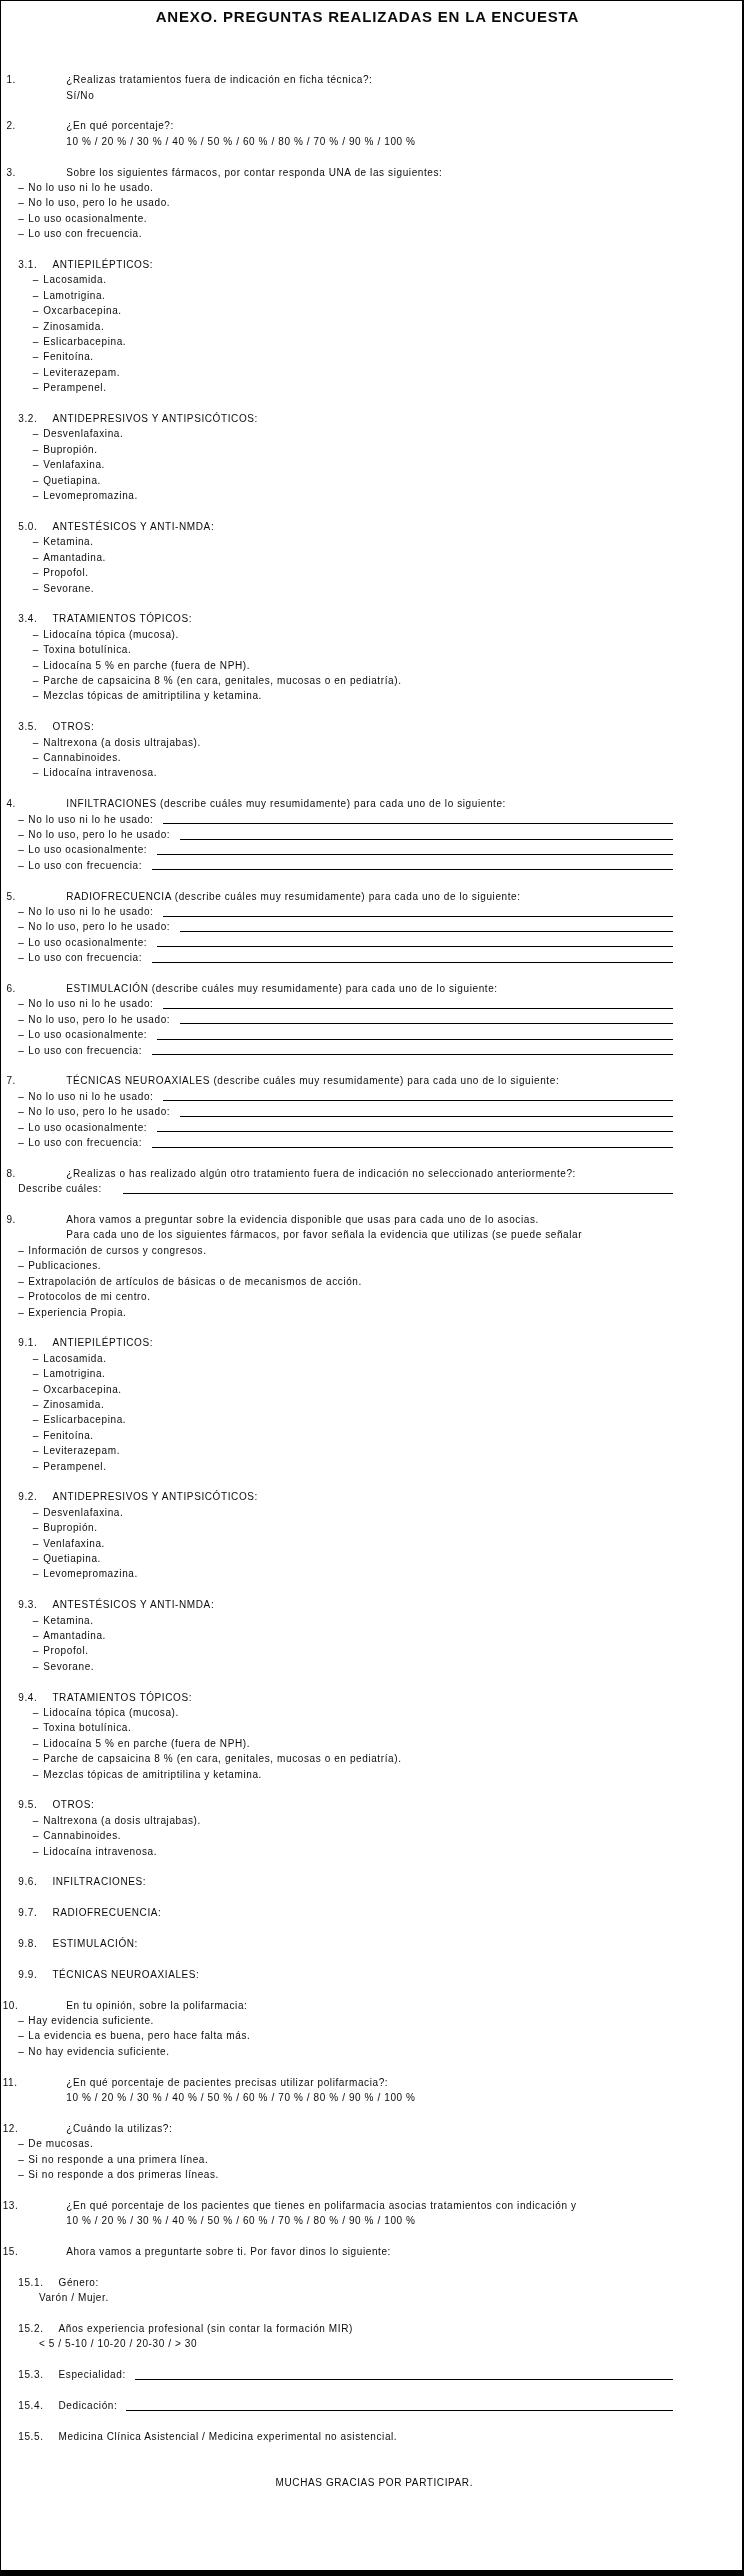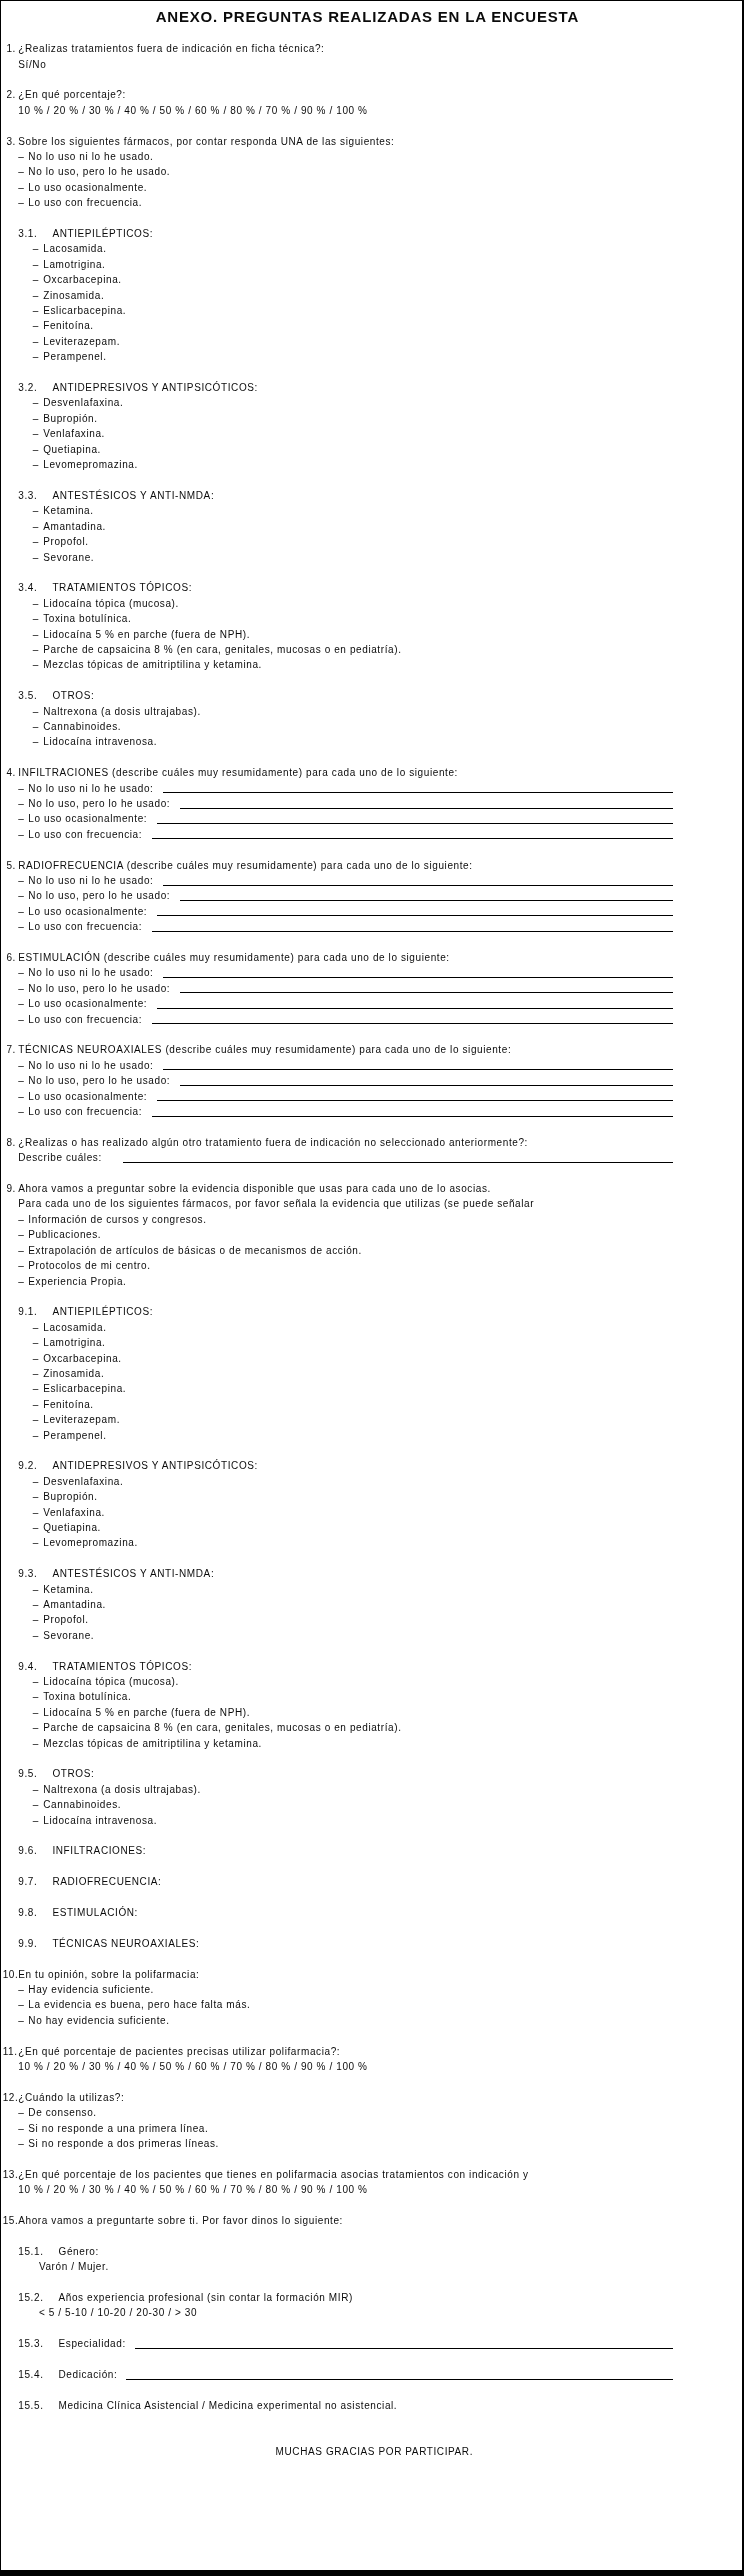--- a/index.html
+++ b/index.html
@@ -19,38 +19,38 @@
     line-height: 15.4px;
     letter-spacing: 0.6px;
     color: #0b0b0b;
   }
   .doc-title {
     font-size: 15px;
     font-weight: 700;
     text-align: center;
     letter-spacing: 0.8px;
     line-height: 15.4px;
-    margin: 0 0 17px 0;
+    margin: 0 0 48px 0;
     white-space: nowrap;
   }
   .q {
     position: relative;
     padding-left: 15.6px;
     margin-top: 15.4px;
     white-space: nowrap;
   }
   .num {
     position: absolute;
     left: 0;
     top: 0;
     width: 13.3px;
     text-align: right;
     white-space: nowrap;
   }
-  .q-line { white-space: nowrap; }
+  .q-line { white-space: nowrap; margin-left: 48px; }
   .opt-row { display: flex; width: 655px; }
   .opt-row .dash { margin-right: 3.9px; flex: 0 0 auto; }
   .opt-label { flex: 0 0 auto; }
   .bline {
     flex: 1 1 auto;
     border-bottom: 1.1px solid #000;
     margin: 0 0 2.8px 10px;
     min-width: 22px;
   }
   .opt-row.plainline .bline { margin-left: 21px; }
@@ -158,21 +158,21 @@
           <span class="dash">–</span>
           <span class="opt-label">Quetiapina.</span>
         </div>
         <div class="row2">
           <span class="dash">–</span>
           <span class="opt-label">Levomepromazina.</span>
         </div>
       </div>
       <div class="q">
         <div class="sub-head">
-          <span class="num2">3.3.</span>
+          <span class="num2">5.0.</span>
           <span class="sub-title">ANTESTÉSICOS Y ANTI-NMDA:</span>
         </div>
         <div class="row2">
           <span class="dash">–</span>
           <span class="opt-label">Ketamina.</span>
         </div>
         <div class="row2">
           <span class="dash">–</span>
           <span class="opt-label">Amantadina.</span>
         </div>
@@ -531,21 +531,21 @@
       <div class="q">
         <span class="num">11.</span>
         <div class="q-line">¿En qué porcentaje de pacientes precisas utilizar polifarmacia?:</div>
         <div class="q-line plain">10 % / 20 % / 30 % / 40 % / 50 % / 60 % / 70 %  / 80 % / 90 % / 100 %</div>
       </div>
       <div class="q">
         <span class="num">12.</span>
         <div class="q-line">¿Cuándo la utilizas?:</div>
         <div class="opt-row">
           <span class="dash">–</span>
-          <span class="opt-label">De consenso.</span>
+          <span class="opt-label">De mucosas.</span>
         </div>
         <div class="opt-row">
           <span class="dash">–</span>
           <span class="opt-label">Si no responde a una primera línea.</span>
         </div>
         <div class="opt-row">
           <span class="dash">–</span>
           <span class="opt-label">Si no responde a dos primeras líneas.</span>
         </div>
       </div>

